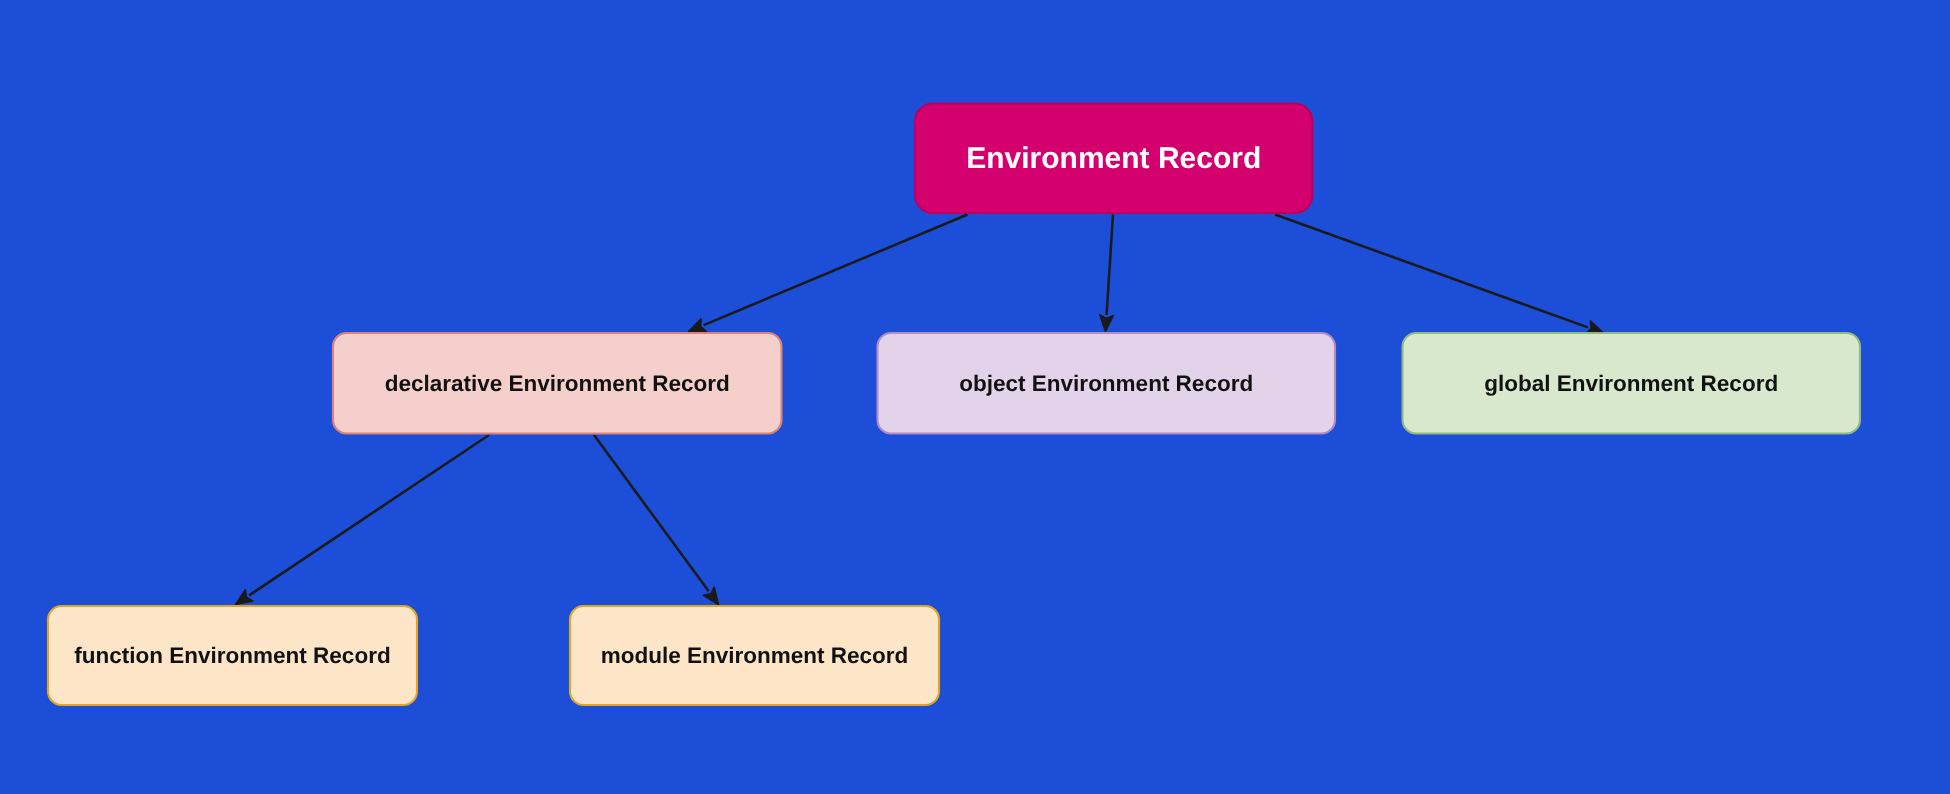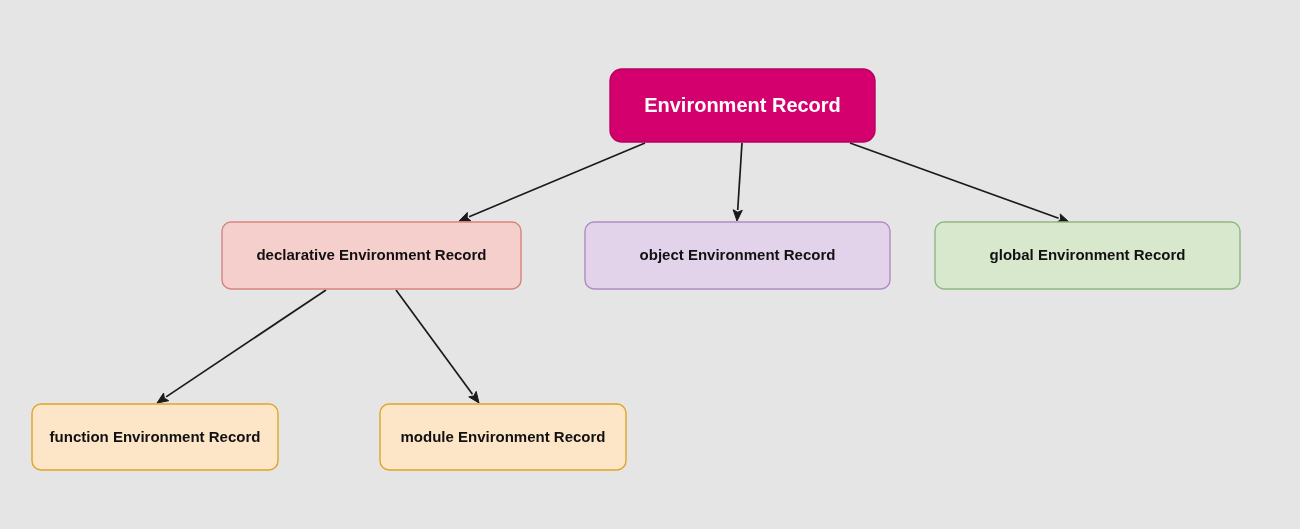--- a/index.html
+++ b/index.html
@@ -11,21 +11,21 @@
   body {
     width: 1300px;
     height: 529px;
     font-family: "Liberation Sans", sans-serif;
     overflow: hidden;
   }
   #diagram-root {
     position: relative;
     width: 1300px;
     height: 529px;
-    background: #e5e5e5;
+    background: #1d4ed8;
   }
   svg.flowchart {
     display: block;
     width: 1300px;
     height: 529px;
   }
   .node-box {
     stroke-width: 1.4px;
   }
   .node-label {

